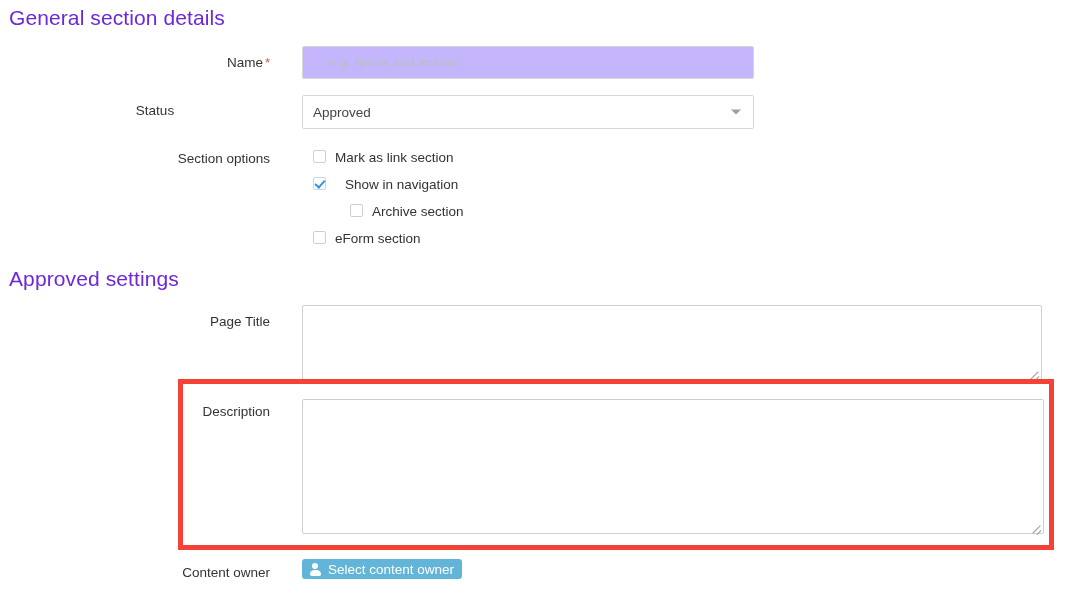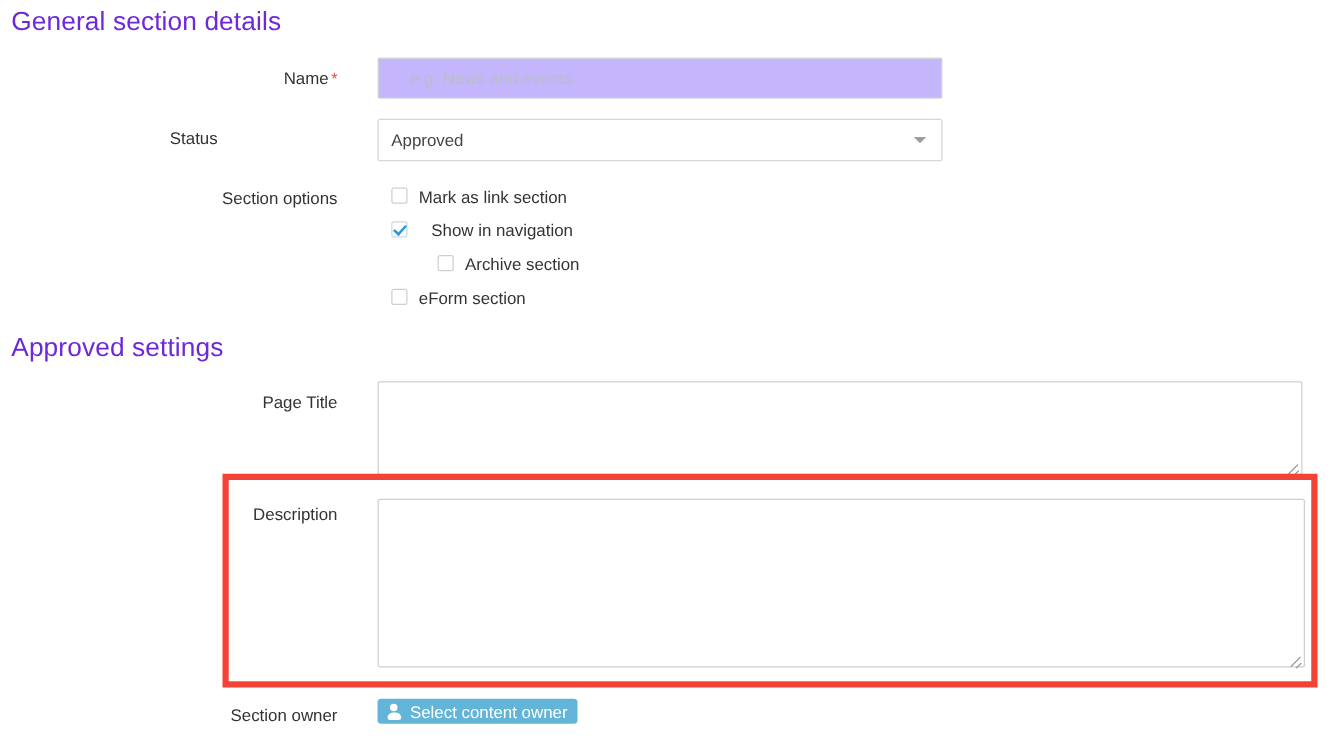--- a/index.html
+++ b/index.html
@@ -274,19 +274,19 @@
   <div class="field-label" style="left:40px; top:314px;">Page Title</div>
   <textarea class="textarea-box" id="page-title-textarea" style="left: 302px; top: 305px; width: 740px; height: 75px;" placeholder=""></textarea>
   <span class="resize-grip" style="left:1028px; top:367px;"></span>
 
   <div class="field-label" style="left:40px; top:404px;">Description</div>
   <textarea class="textarea-box" id="description-textarea" style="left: 302px; top: 399px; width: 742px; height: 135px;" placeholder=""></textarea>
   <span class="resize-grip" style="left:1030px; top:521px;"></span>
 
   <div id="highlight-box"></div>
 
-  <div class="field-label" style="left:40px; top:565px;">Section owner</div>
+  <div class="field-label" style="left:40px; top:565px;">Content owner</div>
   <button class="btn-primary" id="select-content-owner-button" style="left:302px; top:559px; width:160px; height:20px;">
     <span class="user-glyph"></span>
     <span>Select content owner</span>
   </button>
 
 </div>
 
 </body></html>

